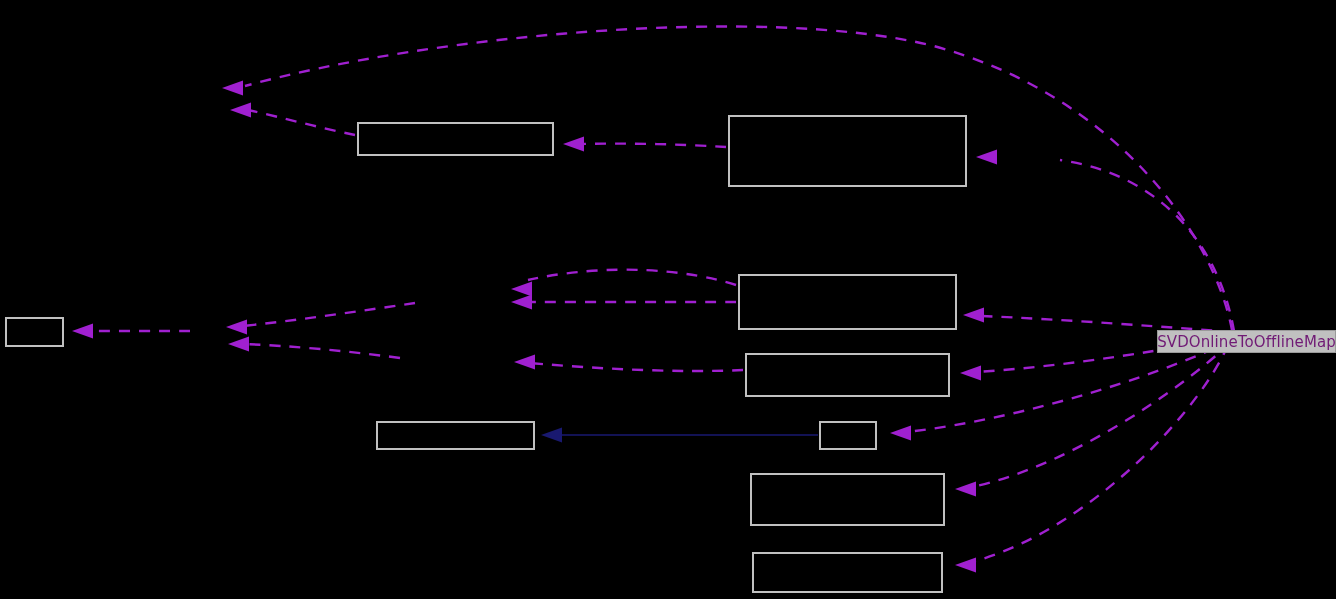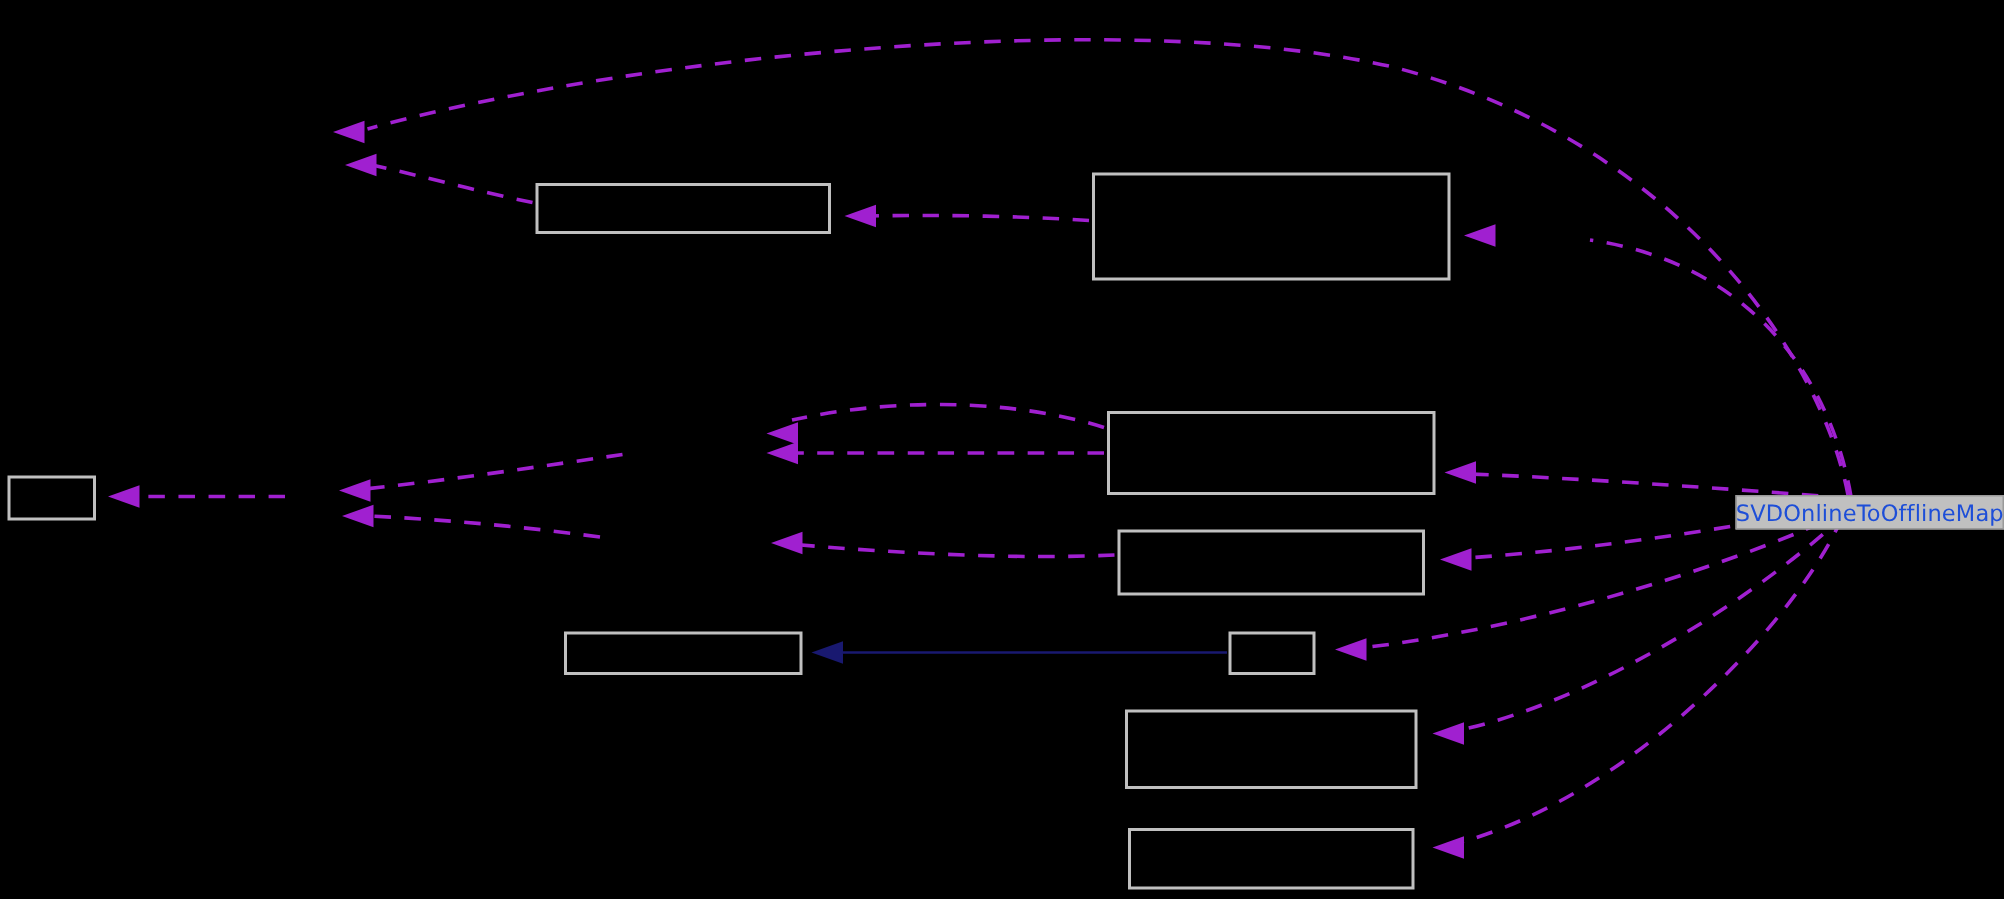--- a/index.html
+++ b/index.html
@@ -4,21 +4,21 @@
 <style>
   html,body{margin:0;padding:0;background:#000;}
   body{width:1336px;height:599px;overflow:hidden;
        font-family:"DejaVu Sans", sans-serif;}
   #graph{position:relative;width:1336px;height:599px;background:#000;}
   #graph svg{position:absolute;top:0;left:0;}
   .nodelabel{
     position:absolute;
     display:flex;align-items:center;justify-content:center;
     background:#c0c0c0;border:1px solid #9a9a9a;
-    color:#1d4ed8;font-size:15px;letter-spacing:.1px;
+    color:#701a75;font-size:15px;letter-spacing:.1px;
     white-space:nowrap;box-sizing:border-box;
   }
 </style>
 </head>
 <body>
 
 <div id="graph">
 
   <svg id="edge-layer" width="1336" height="599" xmlns="http://www.w3.org/2000/svg">
       <path d="M1232,330 C1215,240 1120,95 930,45 C760,5 430,35 245,86" fill="none" stroke="#a020d0" stroke-width="2.4" stroke-dasharray="11,9"></path>

